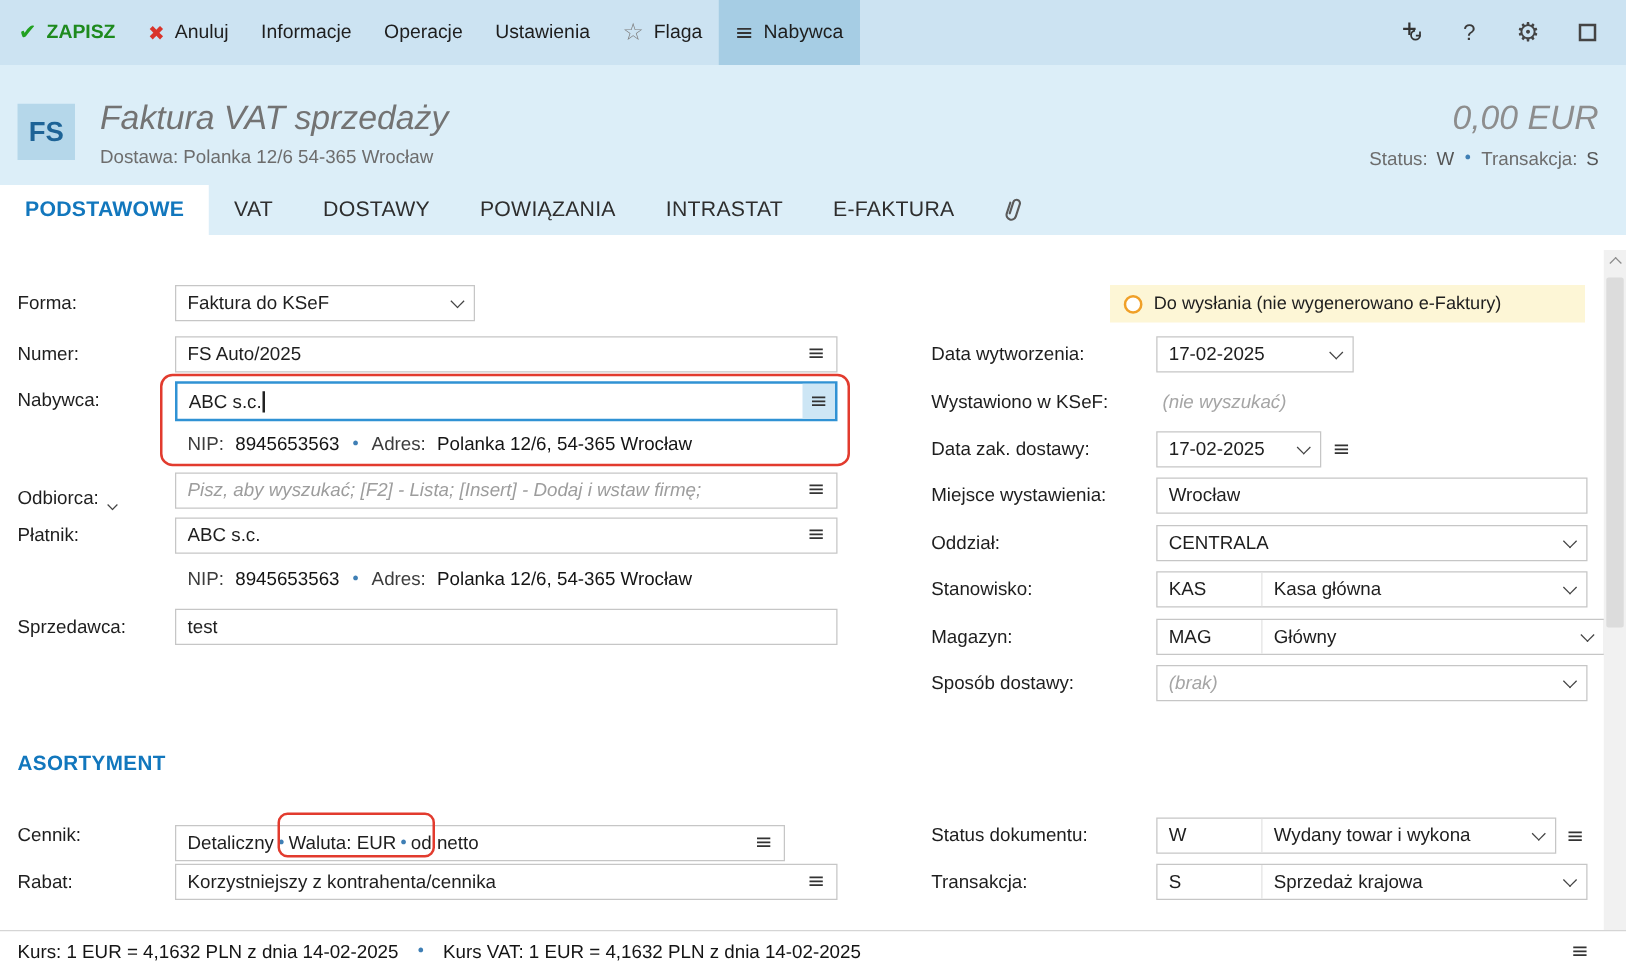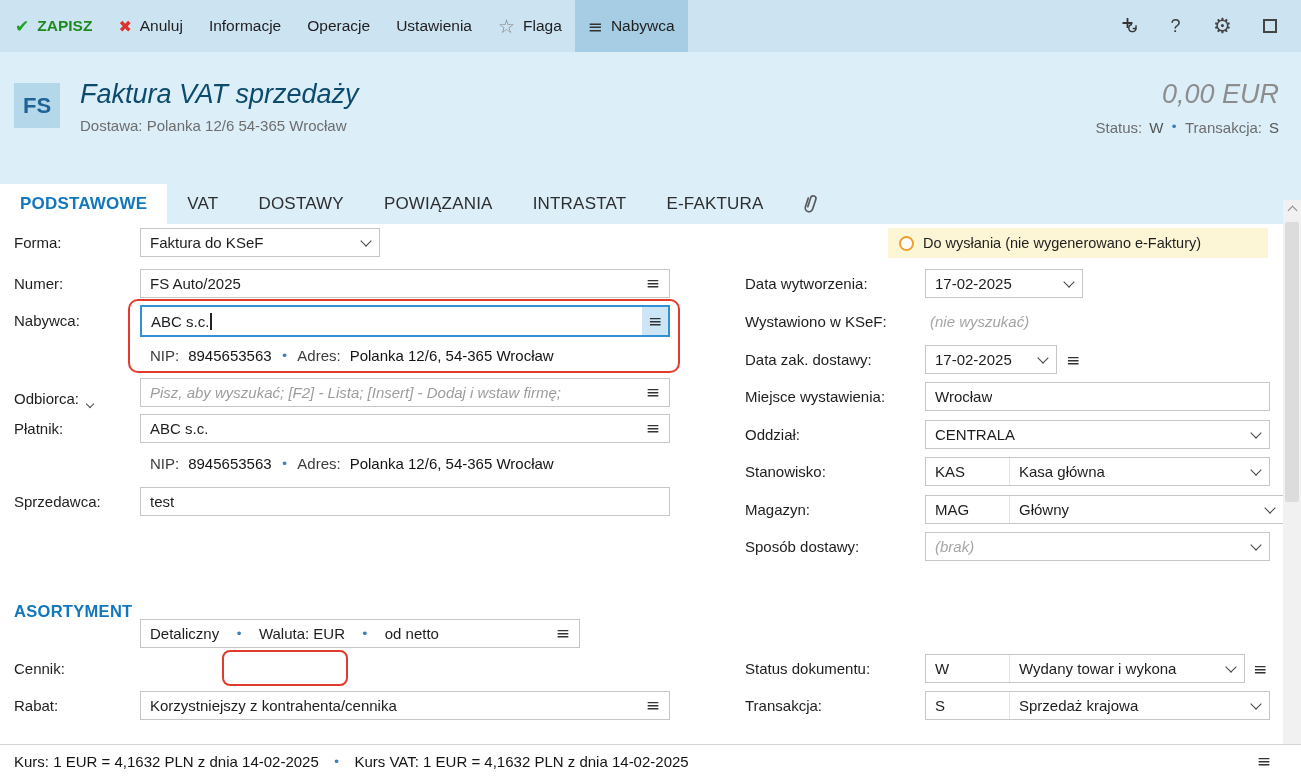--- a/index.html
+++ b/index.html
@@ -16,23 +16,23 @@
   .ic-check { color:#21a121; font-size:17px; }
   .ic-x { color:#d9342b; font-size:16px; font-weight:700; }
   .ic-star { color:#7d7d7d; font-size:19px; }
   .ic-lines { color:#333; font-size:18px; }
   .tb-right { margin-left:auto; display:flex; align-items:center; height:52px; padding-right:8px; }
   .tb-ic { width:47px; height:52px; display:flex; align-items:center; justify-content:center; color:#3a3a3a; font-size:18px; }
   .ic-gear { font-size:21px; color:#444; }
   .ic-max { width:14px; height:14px; border:2px solid #444; }
 
   
-  .header { position:absolute; left:0; top:52px; width:1301px; height:172px; background:#dceef8; }
+  .header { position:absolute; left:0; top:52px; width:1301px; height:136px; background:#dceef8; }
   .fs-badge { position:absolute; left:14px; top:31px; width:46px; height:45px; background:#b5d7ea; color:#1d6396; font-weight:700; font-size:22px; display:flex; align-items:center; justify-content:center; }
-  .doc-title { position:absolute; left:80px; top:27px; font-size:27px; font-style:italic; color:#0c4a6e; }
+  .doc-title { position:absolute; left:80px; top:27px; font-size:27px; font-style:italic; color:#737373; }
   .doc-sub { position:absolute; left:80px; top:65px; font-size:15px; color:#6d6d6d; }
   .doc-amount { position:absolute; right:22px; top:27px; font-size:27px; font-style:italic; color:#8d8d8d; }
   .doc-status { position:absolute; right:22px; top:67px; font-size:15px; color:#6d6d6d; display:flex; gap:7px; align-items:flex-start; }
   .doc-status .sv { color:#555; }
 
   
   .tabs { position:absolute; left:0; bottom:0; height:40px; display:flex; align-items:stretch; }
   .tab { display:flex; align-items:center; padding:0 20px; font-size:17px; color:#2e2e2e; letter-spacing:.2px; }
   .tab.active { background:#fff; color:#1277bd; font-weight:700;text-align:center; }
   .paperclip { display:flex; align-items:center; padding:0 16px; }
@@ -268,21 +268,21 @@
 
   <div class="flabel" style="left:745px;top:532px">Sposób dostawy:</div>
   <div class="field" style="left:925px;top:532px;width:345px">
     <span class="val italic-gray">(brak)</span>
     <span class="chev"></span>
   </div>
 
   <div class="section-heading" style="left:14px;top:602px">ASORTYMENT</div>
 
   <div class="flabel" style="left:14px;top:654px">Cennik:</div>
-  <div class="field" style="left:140px;top:619px;width:440px;gap:16px">
+  <div class="field" style="left:140px;top:660px;width:488px;gap:2px">
     <span class="val">Detaliczny</span>
     <span class="dot glyph">•</span>
     <span class="val">Waluta: EUR</span>
     <span class="dot glyph">•</span>
     <span class="val">od netto</span>
     <span class="menu-ic">≡</span>
   </div>
 
   <div class="flabel" style="left:14px;top:691px">Rabat:</div>
   <div class="field" style="left:140px;top:691px;width:530px">

